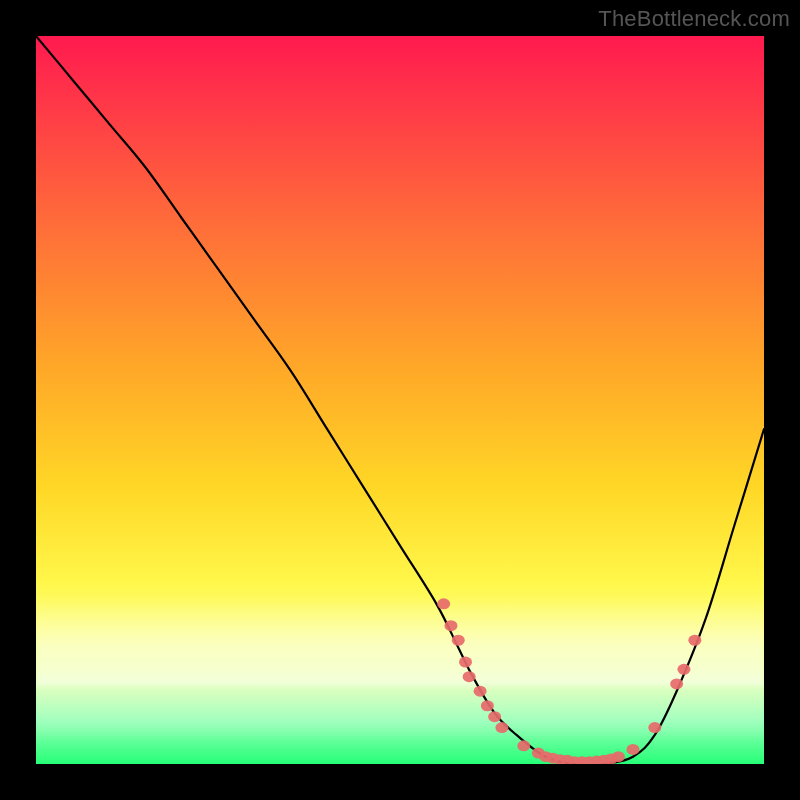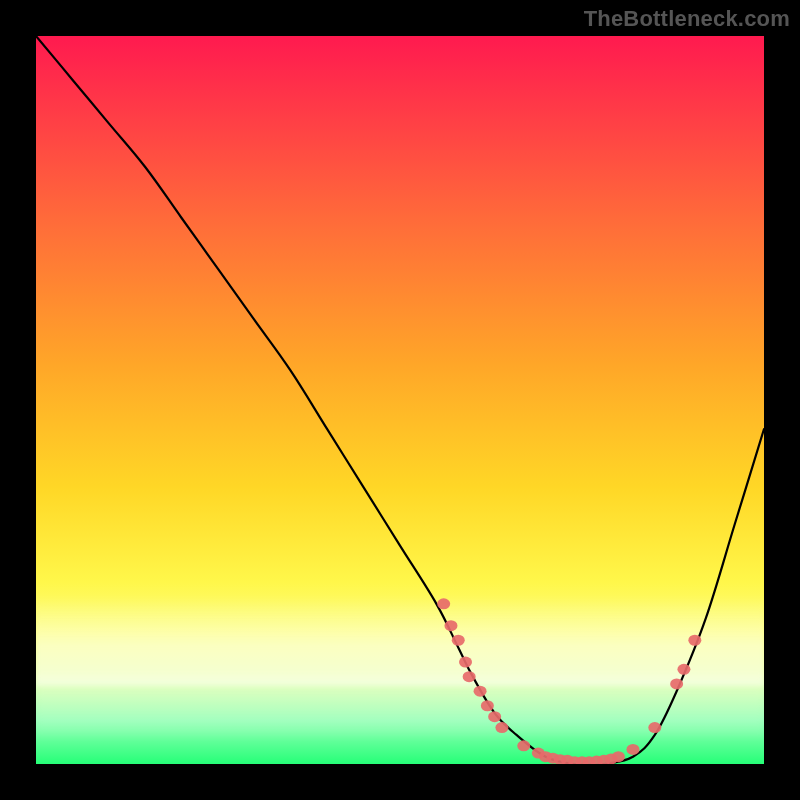--- a/index.html
+++ b/index.html
@@ -70,21 +70,21 @@
     left: 0;
     top: 0;
     width: 728px;
     height: 728px;
   }
   .watermark {
     position: absolute;
     top: 6px;
     right: 10px;
     font-size: 22px;
-    font-weight: 700;
+    font-weight: 400;
     color: #555555;
     letter-spacing: 0.2px;
     user-select: none;
   }
 </style>
 </head>
 <body>
 
 <div class="frame">
   <div class="plot-area">

